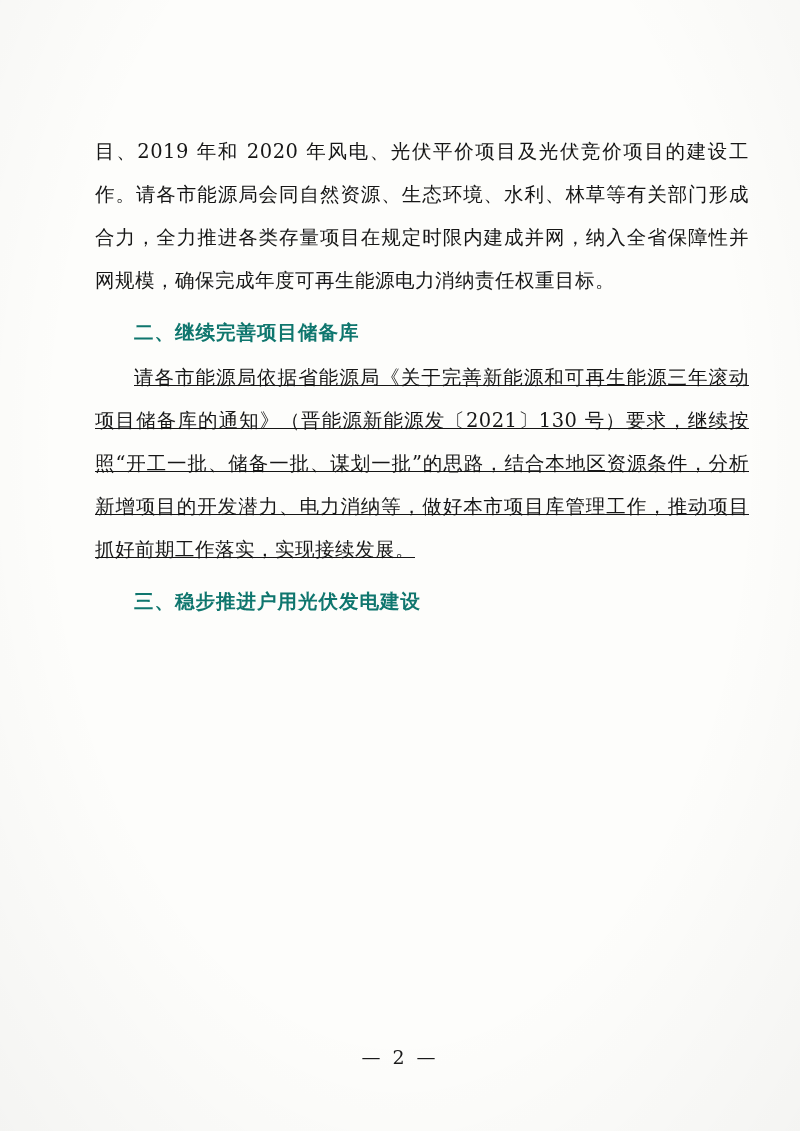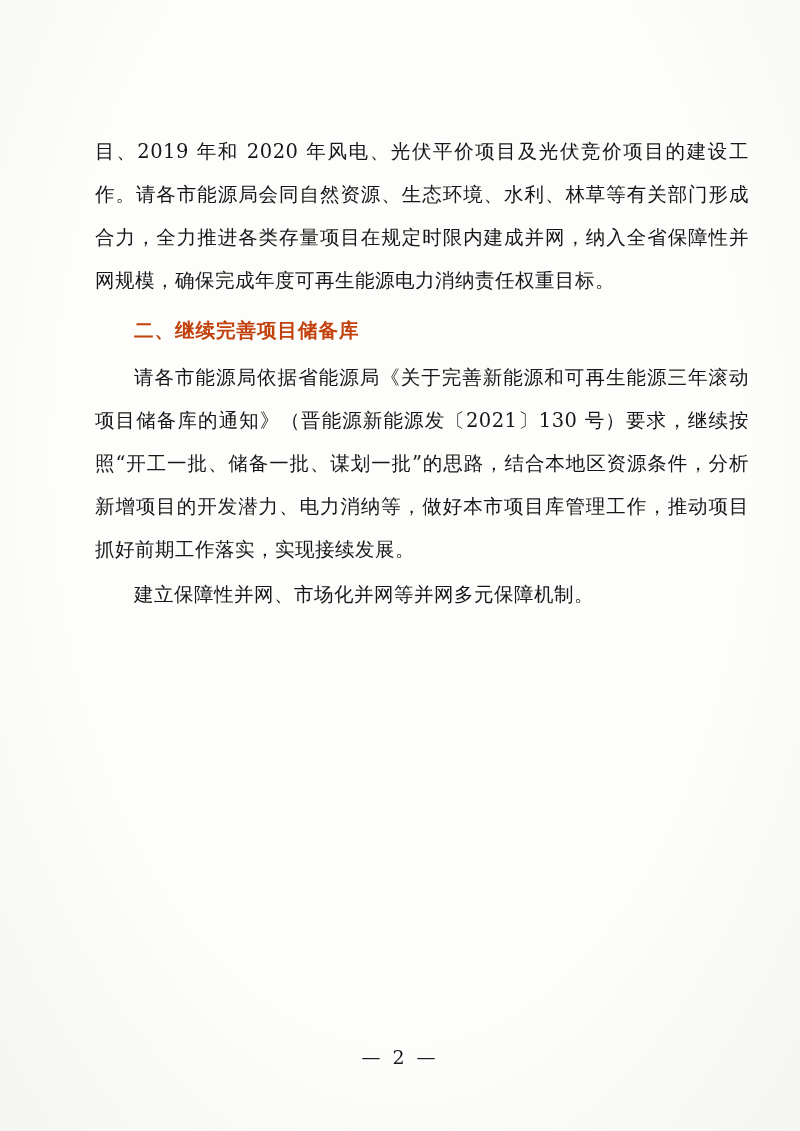--- a/index.html
+++ b/index.html
@@ -39,30 +39,31 @@
     margin: 0 0 2px 0;
     font-size: 19.5px;
     line-height: 43px;
     text-align: justify;
     text-justify: inter-ideograph;
     letter-spacing: 0.5px;
     color: #161616;
   }
   p.indent {
     text-indent: 2em;
+    text-decoration: underline;
   }
   h2.heading {
     margin: 9px 0 2px 0;
     font-size: 19.5px;
     line-height: 43px;
     font-weight: bold;
     text-indent: 2em;
     letter-spacing: 1px;
-    color: #c2410c;
-    font-family: Liberation Mono, monospace;
+    color: #0f766e;
+    font-family: Liberation Sans, sans-serif;
   }
   .footer {
     position: absolute;
     left: 0;
     right: 0;
     bottom: 63px;
     text-align: center;
     font-size: 19px;
     letter-spacing: 3px;
     color: #1a1a1a;
@@ -74,21 +75,21 @@
 
 <div class="page">
   <div class="doc-body">
 
     <p class="para">目、2019 年和 2020 年风电、光伏平价项目及光伏竞价项目的建设工作。请各市能源局会同自然资源、生态环境、水利、林草等有关部门形成合力，全力推进各类存量项目在规定时限内建成并网，纳入全省保障性并网规模，确保完成年度可再生能源电力消纳责任权重目标。</p>
 
     <h2 class="heading">二、继续完善项目储备库</h2>
 
     <p class="para indent">请各市能源局依据省能源局《关于完善新能源和可再生能源三年滚动项目储备库的通知》（晋能源新能源发〔2021〕130 号）要求，继续按照“开工一批、储备一批、谋划一批”的思路，结合本地区资源条件，分析新增项目的开发潜力、电力消纳等，做好本市项目库管理工作，推动项目抓好前期工作落实，实现接续发展。</p>
 
+    <h2 class="heading">三、稳步推进户用光伏发电建设</h2>
 
 
 
-    <p class="para indent">建立保障性并网、市场化并网等并网多元保障机制。</p>
 
   </div>
 
   <div class="footer">— 2 —</div>
 </div>
 
 </body></html>

